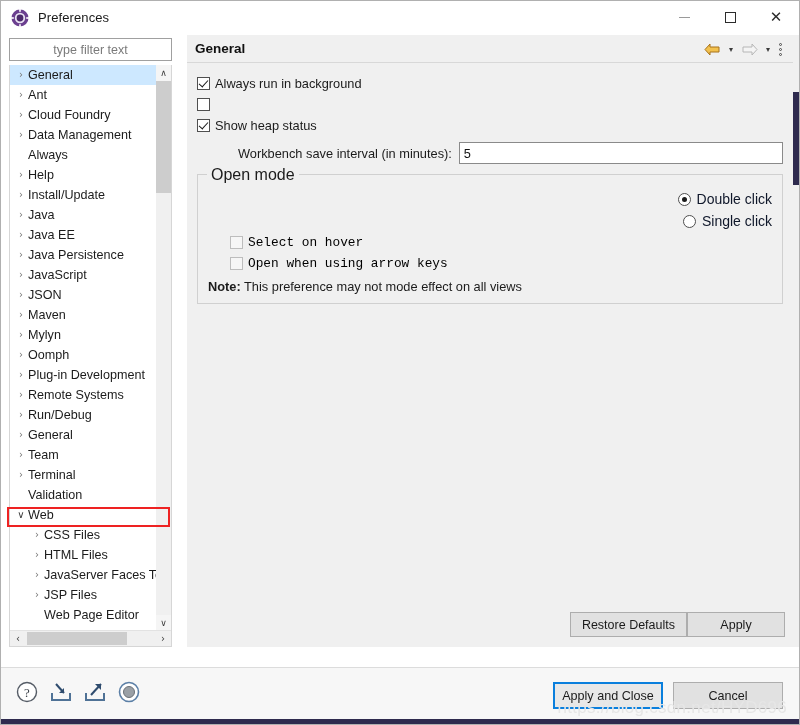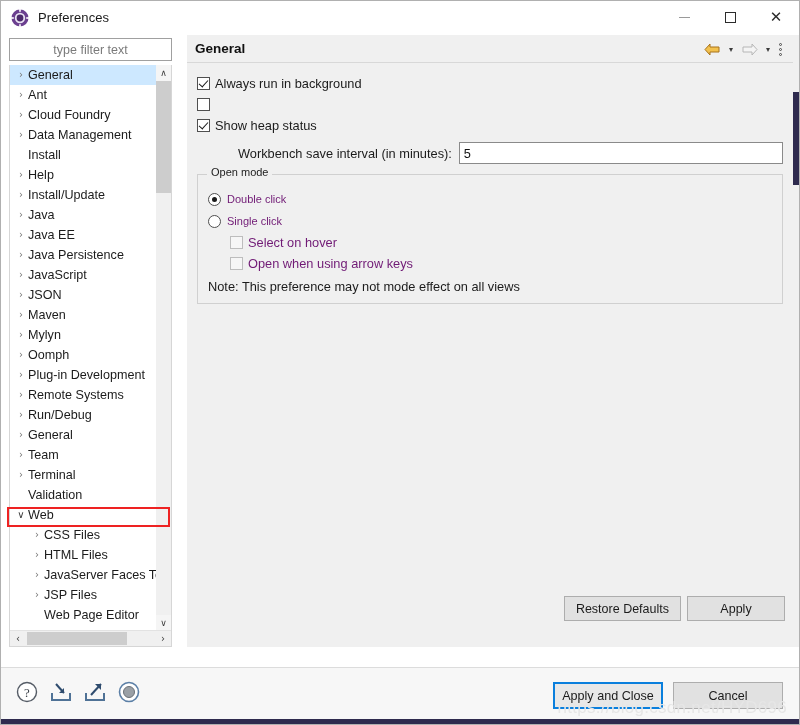--- a/index.html
+++ b/index.html
@@ -155,56 +155,56 @@
   .cbox {
     width: 13px; height: 13px; border: 1px solid #4f4f4f; background: #ffffff;
     margin-right: 5px; flex: none; position: relative;
   }
   .cbox.checked::after {
     content: ""; position: absolute; left: 3px; top: 0px;
     width: 4px; height: 8px; border: solid #1b1b1b;
     border-width: 0 1.6px 1.6px 0; transform: rotate(42deg);
   }
   .cbox.dis { border-color: #bdbdbd; background: #f6f6f6; }
-  .dimtext { color: #701a75; }
+  .dimtext { color: #000000; font-family: Liberation Mono, monospace; }
 
   .fieldrow {
     display: flex; align-items: center; margin-top: 6px;
   }
   .fieldlabel { font-size: 12.8px; color: #1b1b1b; margin-right: 7px; margin-left: 41px; }
   .textinput {
     flex: 1; height: 22px; border: 1px solid #8a8a8a; background: #ffffff;
     font-family: "Liberation Sans", sans-serif; font-size: 12.8px; color: #111;
     padding: 0 4px; outline: none;
   }
 
   .groupbox {
     position: relative; margin-top: 10px;
     border: 1px solid #d0d0d0; padding: 13px 10px 9px 10px;
   }
   .grouplabel {
     position: absolute; left: 9px; top: -9px; background: #f0f0f0;
-    padding: 0 4px; font-size: 11px; color: #1b1b1b;
-  }
-  .radiorow { display: flex; align-items: center; height: 22px; font-size: 11px; color: #701a75; }
+    padding: 0 4px; font-size: 16px; color: #1b1b1b;
+  }
+  .radiorow { display: flex; align-items: center; height: 22px; font-size: 14px; color: #0f172a; justify-content: flex-end; }
   .rbox {
     width: 13px; height: 13px; border: 1px solid #4f4f4f; border-radius: 50%;
     background: #ffffff; margin-right: 6px; flex: none; position: relative;
   }
   .rbox.checked::after {
     content: ""; position: absolute; left: 3px; top: 3px;
     width: 5px; height: 5px; border-radius: 50%; background: #1b1b1b;
   }
   .subrow { padding-left: 22px; }
   .noterow { font-size: 12.8px; color: #1b1b1b; margin-top: 5px; }
-  .noterow b { font-weight: normal; }
+  .noterow b { font-weight: bold; }
 
   
   .rp-btns {
-    position: absolute; right: 8px; bottom: 26px; display: flex; gap: 6px;
+    position: absolute; right: 8px; bottom: 10px; display: flex; 
   }
   .btn {
     height: 25px; min-width: 98px; padding: 0 11px;
     background: #e1e1e1; border: 1px solid #adadad;
     font-family: "Liberation Sans", sans-serif; font-size: 12.5px; color: #1b1b1b;
     display: flex; align-items: center; justify-content: center;
   }
 
   
   .darkthumb {
@@ -289,21 +289,21 @@
         <div class="trow">
           <span class="twist">›</span>
           <span class="tlabel">Cloud Foundry</span>
         </div>
         <div class="trow">
           <span class="twist">›</span>
           <span class="tlabel">Data Management</span>
         </div>
         <div class="trow">
           <span class="twist none"></span>
-          <span class="tlabel">Install</span>
+          <span class="tlabel">Always</span>
         </div>
         <div class="trow">
           <span class="twist">›</span>
           <span class="tlabel">Help</span>
         </div>
         <div class="trow">
           <span class="twist">›</span>
           <span class="tlabel">Install/Update</span>
         </div>
         <div class="trow">

